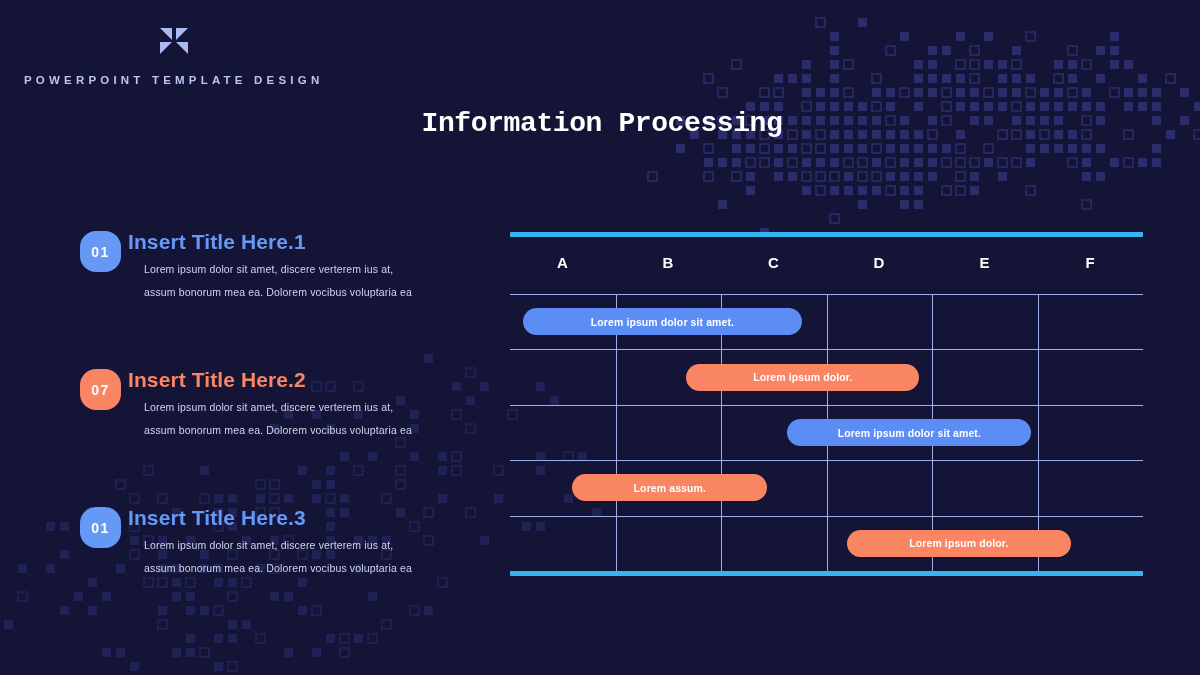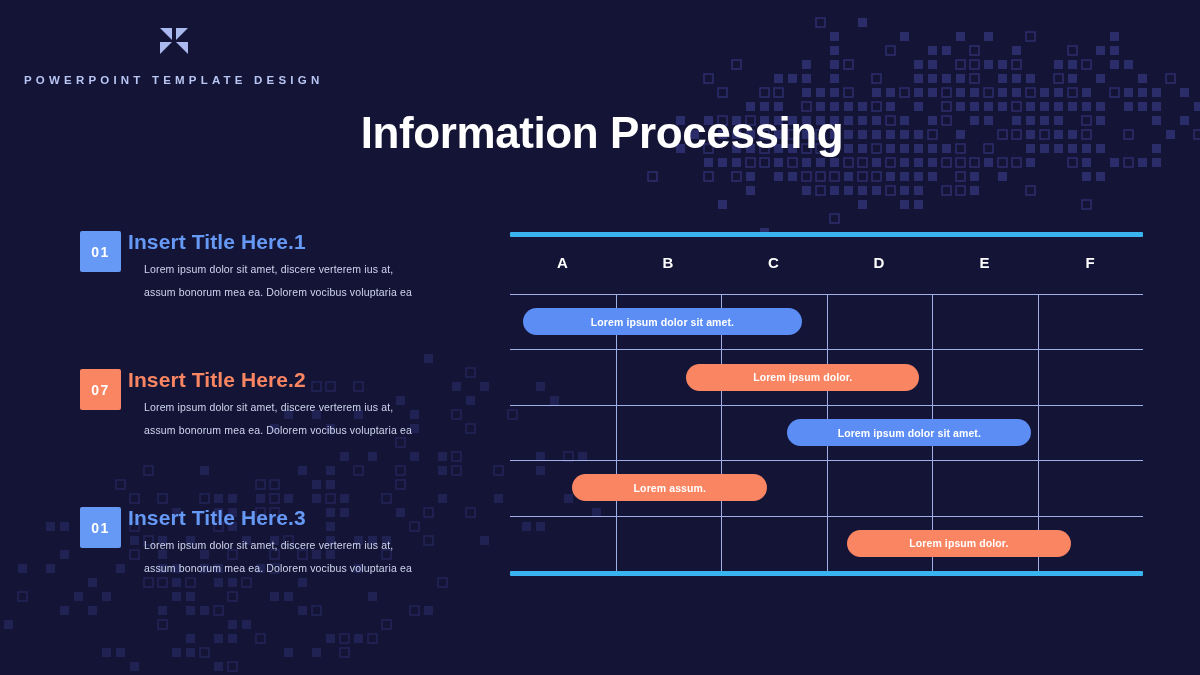--- a/index.html
+++ b/index.html
@@ -21,30 +21,31 @@
   .brand-logo { width:28px; height:26px; position:relative; flex:none; }
   .brand-text {
     font-size:11.5px; font-weight:bold; letter-spacing:4.2px;
     color:#b9c6f3;
   }
 
   
   .page-title {
     position:absolute; left:0; right:0; top:108px; z-index:5;
     text-align:center; color:#ffffff;
-    font-size:44px; font-weight:bold; letter-spacing:-0.4px;
+    font-size:28px; font-weight:bold; letter-spacing:-0.4px;
     padding-left:4px;
+    font-family:Liberation Mono, monospace;
   }
 
   
   .left-col { position:absolute; left:80px; top:222px; width:380px; z-index:5; }
   .info-item { position:relative; height:138px; }
   .badge {
     position:absolute; left:0; top:9px;
-    width:41px; height:41px; border-radius:2px;
+    width:41px; height:41px; border-radius:16px;
     display:flex; align-items:center; justify-content:center;
     color:#ffffff; font-size:14px; font-weight:bold; letter-spacing:1.5px;
   }
   .badge.blue   { background:#6699f5; }
   .badge.orange { background:#f98562; }
   .item-title {
     position:absolute; left:48px; top:8px;
     font-size:21px; font-weight:bold; letter-spacing:0.1px;
   }
   .item-title.blue   { color:#6699f5; }

